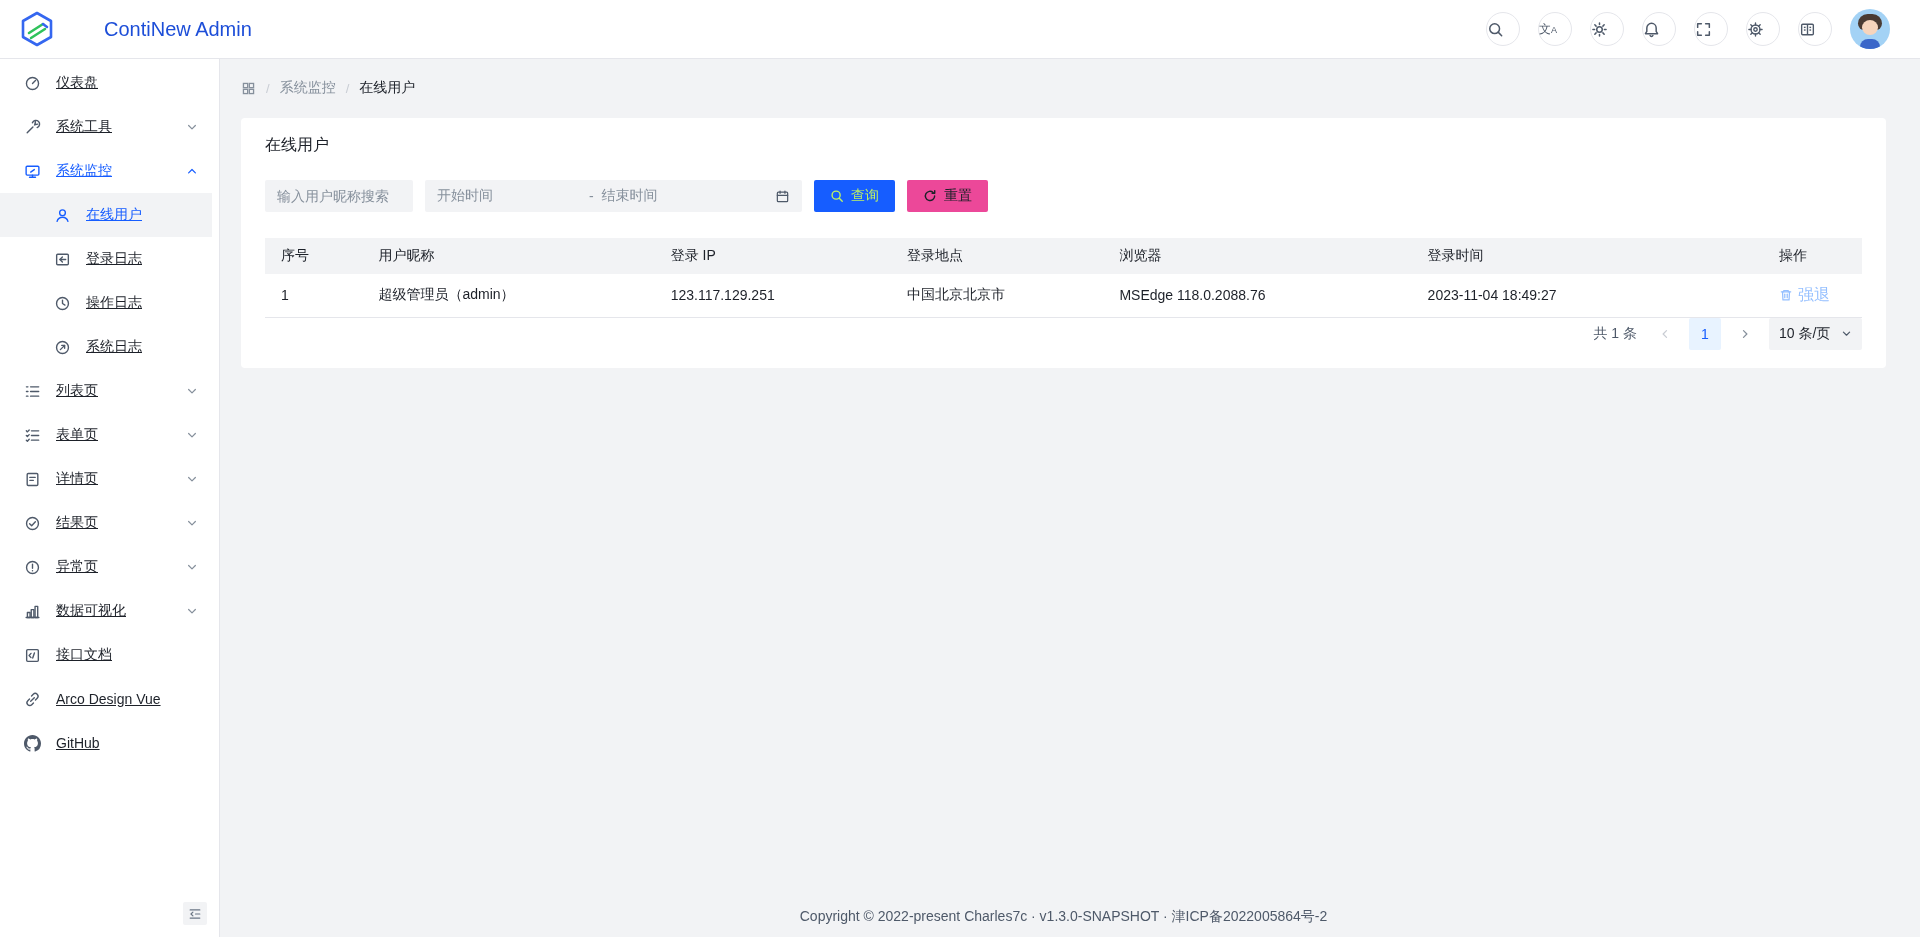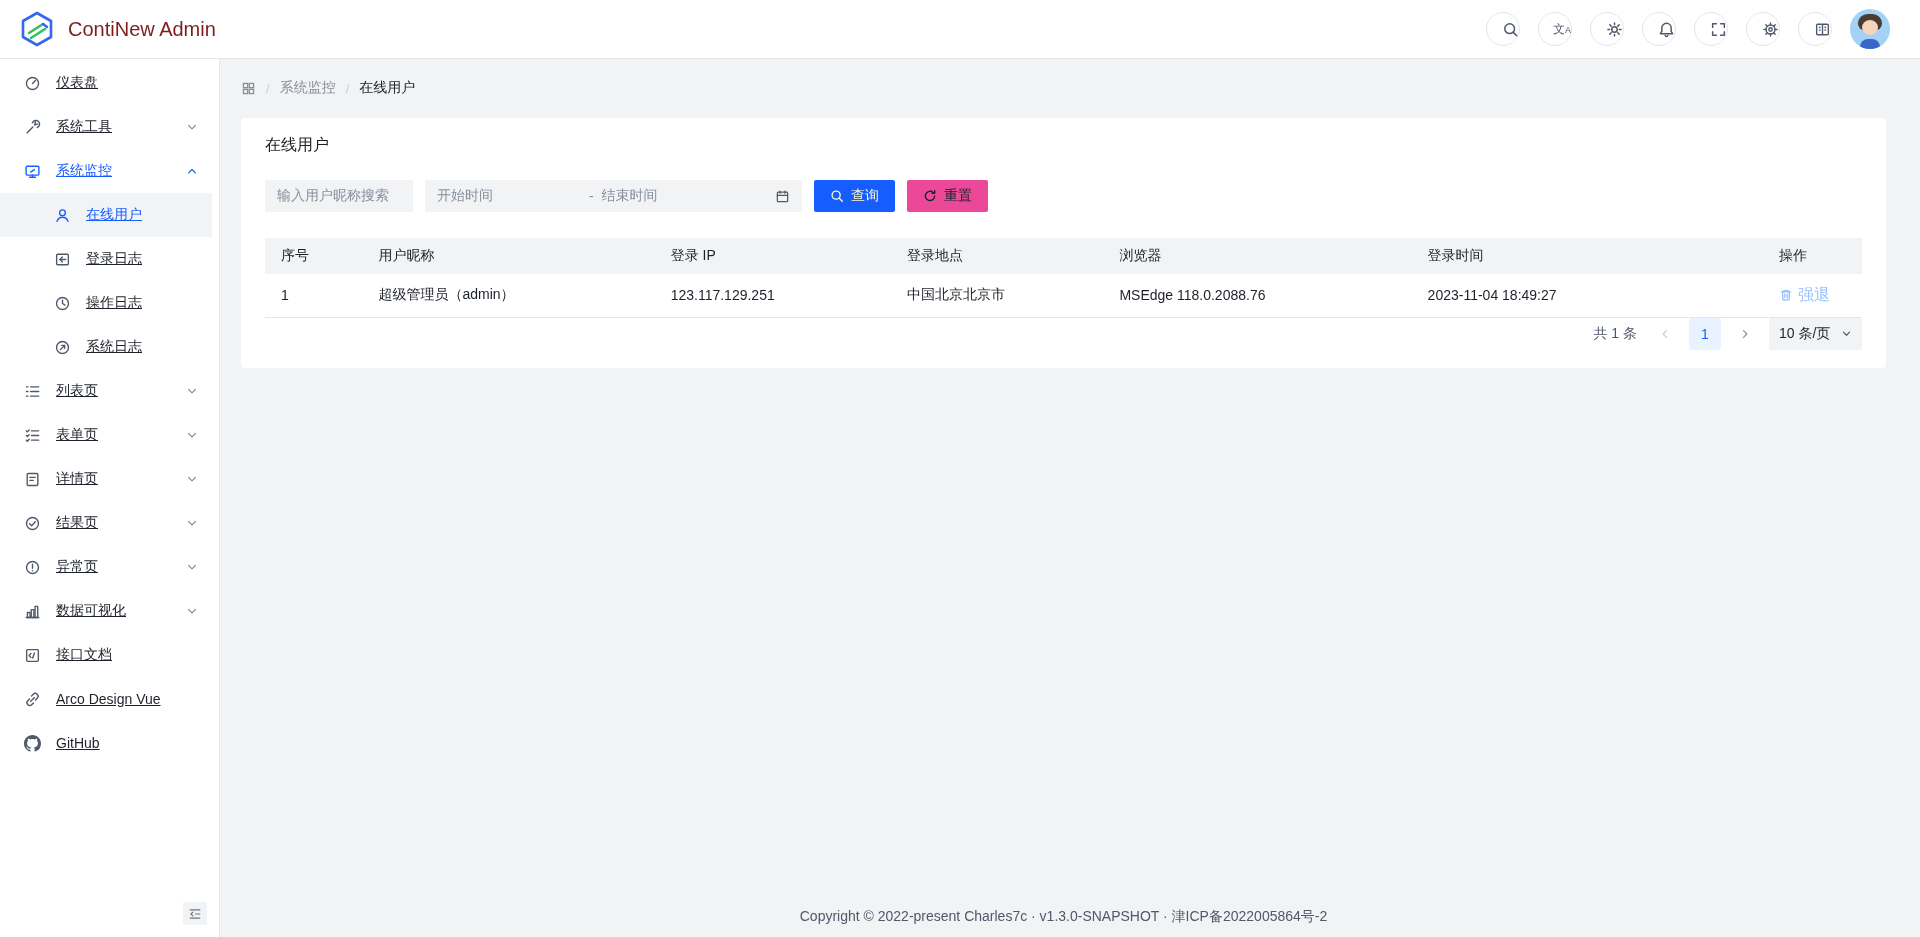--- a/index.html
+++ b/index.html
@@ -3,23 +3,23 @@
 <meta charset="utf-8">
 <style>
   * { margin:0; padding:0; box-sizing:border-box; }
   html,body { width:1920px; height:937px; overflow:hidden; }
   body { font-family:"Liberation Sans","DejaVu Sans",sans-serif; font-size:14px; color:#1d2129; background:#f2f3f5; }
   svg { display:block; }
 
   
   .header { position:fixed; top:0; left:0; right:0; height:59px; background:#fff; border-bottom:1px solid #e5e6eb; display:flex; align-items:center; padding:0 30px 0 18px; z-index:10; }
   .logo-wrap { display:flex; align-items:center; gap:12px; }
-  .app-title { font-size:20px; font-weight:500; color:#7f1d1d; }
+  .app-title { font-size:20px; font-weight:500; color:#1d4ed8;margin-left:36px; }
   .header-right { margin-left:auto; display:flex; align-items:center; gap:18px; }
-  .hbtn { width:34px; height:34px; border-radius:50%; border:1px solid #e5e6eb; background:#fff; display:flex; align-items:center; justify-content:flex-end; color:#4e5969; cursor:pointer; }
+  .hbtn { width:34px; height:34px; border-radius:50%; border:1px solid #e5e6eb; background:#fff; display:flex; align-items:center; justify-content:flex-start; color:#4e5969; cursor:pointer; }
   .txt-icon { font-size:12px; color:#4e5969; line-height:1; }
   .txt-icon i { font-style:normal; font-size:9px; }
   .avatar { width:40px; height:40px; border-radius:50%; background:#a3d2f5; position:relative; overflow:hidden; cursor:pointer; }
   .avatar .hair { position:absolute; left:8px; top:5px; width:24px; height:16px; border-radius:12px 12px 8px 8px; background:#4a3b33; }
   .avatar .face { position:absolute; left:12px; top:11px; width:16px; height:15px; border-radius:50%; background:#f6d4bc; }
   .avatar .body { position:absolute; left:10px; top:30px; width:20px; height:12px; border-radius:8px 8px 0 0; background:#3a66c9; }
 
   
   .sidebar { position:fixed; top:59px; left:0; bottom:0; width:220px; background:#fff; border-right:1px solid #e5e6eb; padding-top:2px; }
   .menu-item { height:44px; width:212px; display:flex; align-items:center; padding:0 14px 0 24px; cursor:pointer; color:#1d2129;text-decoration:underline; }
@@ -36,29 +36,29 @@
   .content { position:fixed; top:59px; left:220px; right:0; bottom:0; background:#f2f3f5; padding:14px 34px 0 21px; display:flex; flex-direction:column; overflow:hidden; }
   .breadcrumb { display:flex; align-items:center; height:30px; gap:10px; color:#86909c; margin-bottom:15px; }
   .breadcrumb .sep { color:#c9cdd4; font-size:13px; }
   .breadcrumb .bc-current { color:#1d2129; font-weight:500; }
   .bc-link { cursor:pointer; }
 
   .card { background:#fff; border-radius:4px; padding:16px 24px 18px; }
   .card-title { font-size:16px; font-weight:500; color:#1d2129; line-height:22px; }
 
   .filters { display:flex; align-items:center; gap:12px; margin-top:24px; }
-  .f-input { width:148px; height:32px; background:#f2f3f5; border:none; outline:none; border-radius:2px; padding:0 12px; font-size:14px; font-family:Liberation Serif, serif; color:#000000; }
+  .f-input { width:148px; height:32px; background:#f2f3f5; border:none; outline:none; border-radius:2px; padding:0 12px; font-size:14px; font-family:Liberation Sans, sans-serif; color:#000000; }
   .f-input::placeholder { color:#86909c; }
   .range-picker { width:377px; height:32px; background:#f2f3f5; border-radius:2px; display:flex; align-items:center; padding:0 12px; gap:8px; cursor:pointer; }
   .range-picker .ph { color:#86909c; flex:1; }
   .range-picker .ph.end { flex:1.15; }
   .range-picker .dash { color:#86909c; }
   .range-picker .cal { color:#4e5969; }
   .btn { height:32px; border:none; border-radius:2px; display:inline-flex; align-items:center; gap:7px; padding:0 16px; font-size:14px; font-family:inherit; cursor:pointer; }
-  .btn-primary { background:#165dff; color:#fef9c3; }
+  .btn-primary { background:#165dff; color:#bef264; }
   .btn-secondary { background:#ec4899; color:#1d2129; }
 
   
   table { width:100%; border-collapse:collapse; margin-top:26px; table-layout:fixed; }
   thead th { background:#f2f3f5; height:36px; text-align:left; font-weight:500; color:#1d2129; padding:0 16px; font-size:14px; }
   tbody td { height:43px; padding:0 16px; color:#1d2129; border-bottom:1px solid #e5e6eb; font-size:14px; }
   .op-btn { display:inline-flex; align-items:center; gap:5px; color:#94bfff; cursor:pointer; background:none; border:none; font-size:16px; font-family:inherit; padding:0; }
 
   
   .pagination { display:flex; align-items:center; justify-content:flex-end; gap:8px; color:#4e5969; }

